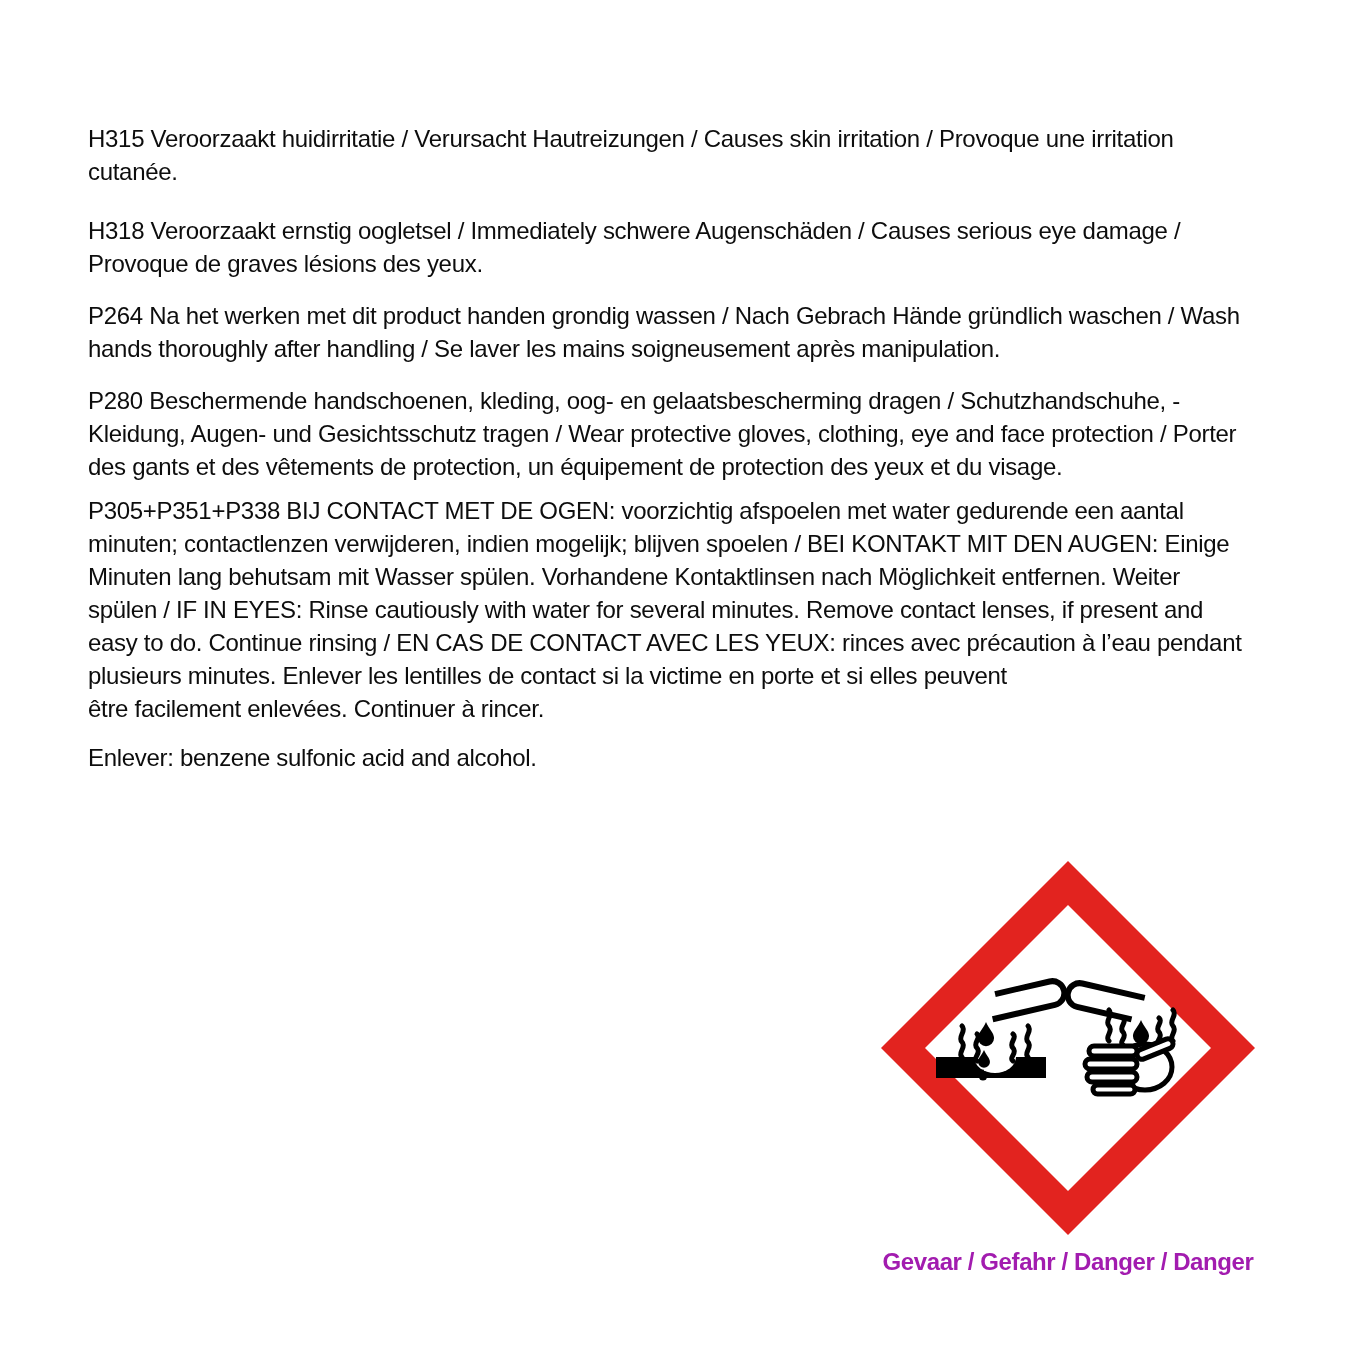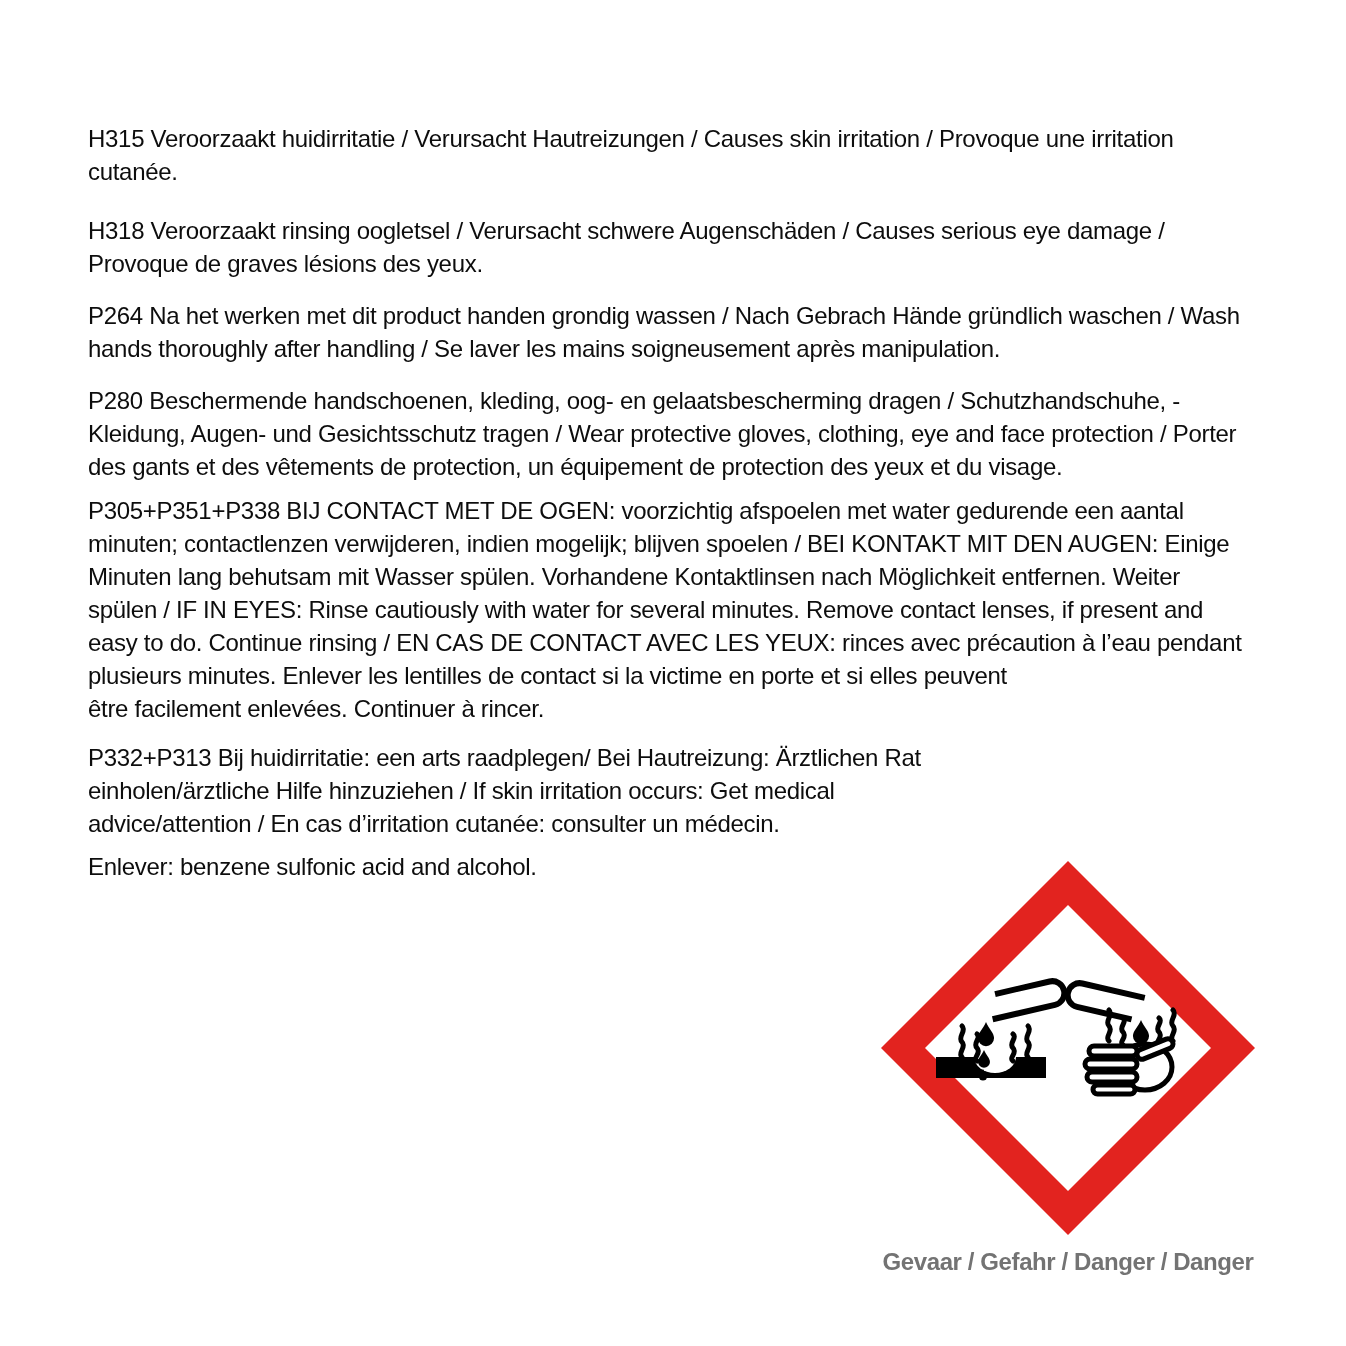--- a/index.html
+++ b/index.html
@@ -48,37 +48,36 @@
     top: 838px;
     width: 404px;
     text-align: center;
   }
   .pictogram svg { display: block; margin: 0 auto; }
   .signal-word {
     margin-top: 10px;
     font-size: 24px;
     font-weight: 700;
     letter-spacing: -0.4px;
-    color: #737373;
+    color: #a21caf;
     white-space: nowrap;
   }
 </style>
 </head>
 <body>
 
 <div class="page">
 
   <div class="text-col">
     <p class="s-h315">H315 Veroorzaakt huidirritatie / Verursacht Hautreizungen / Causes skin irritation / Provoque une irritation cutanée.</p>
-    <p class="s-h318">H318 Veroorzaakt rinsing oogletsel / Verursacht schwere Augenschäden / Causes serious eye damage / Provoque de graves lésions des yeux.</p>
+    <p class="s-h318">H318 Veroorzaakt ernstig oogletsel / Immediately schwere Augenschäden / Causes serious eye damage / Provoque de graves lésions des yeux.</p>
     <p class="s-p264">P264 Na het werken met dit product handen grondig wassen / Nach Gebrach Hände gründlich waschen / Wash hands thoroughly after handling / Se laver les mains soigneusement après manipulation.</p>
     <p class="s-p280">P280 Beschermende handschoenen, kleding, oog- en gelaatsbescherming dragen / Schutzhandschuhe, -Kleidung, Augen- und Gesichtsschutz tragen / Wear protective gloves, clothing, eye and face protection / Porter des gants et des vêtements de protection, un équipement de protection des yeux et du visage.</p>
     <div class="picto-spacer"></div>
     <p class="s-p305">P305+P351+P338 BIJ CONTACT MET DE OGEN: voorzichtig afspoelen met water gedurende een aantal minuten; contactlenzen verwijderen, indien mogelijk; blijven spoelen / BEI KONTAKT MIT DEN AUGEN: Einige Minuten lang behutsam mit Wasser spülen. Vorhandene Kontaktlinsen nach Möglichkeit entfernen. Weiter spülen / IF IN EYES: Rinse cautiously with water for several minutes. Remove contact lenses, if present and easy to do. Continue rinsing / EN CAS DE CONTACT AVEC LES YEUX: rinces avec précaution à l’eau pendant plusieurs minutes. Enlever les lentilles de contact si la victime en porte et si elles peuvent être facilement enlevées. Continuer à rincer.</p>
-    <p class="s-p332">P332+P313 Bij huidirritatie: een arts raadplegen/ Bei Hautreizung: Ärztlichen Rat einholen/ärztliche Hilfe hinzuziehen / If skin irritation occurs: Get medical advice/attention / En cas d’irritation cutanée: consulter un médecin.</p>
     <p class="s-contains">Enlever: benzene sulfonic acid and alcohol.</p>
   </div>
 
   <div class="pictogram">
     <svg width="380" height="380" viewBox="0 0 380 380">
 
       <polygon points="190,3 377,190 190,377 3,190" fill="#E2231F"></polygon>
       <polygon points="190,47 333,190 190,333 47,190" fill="#ffffff"></polygon>
 
       <g>

